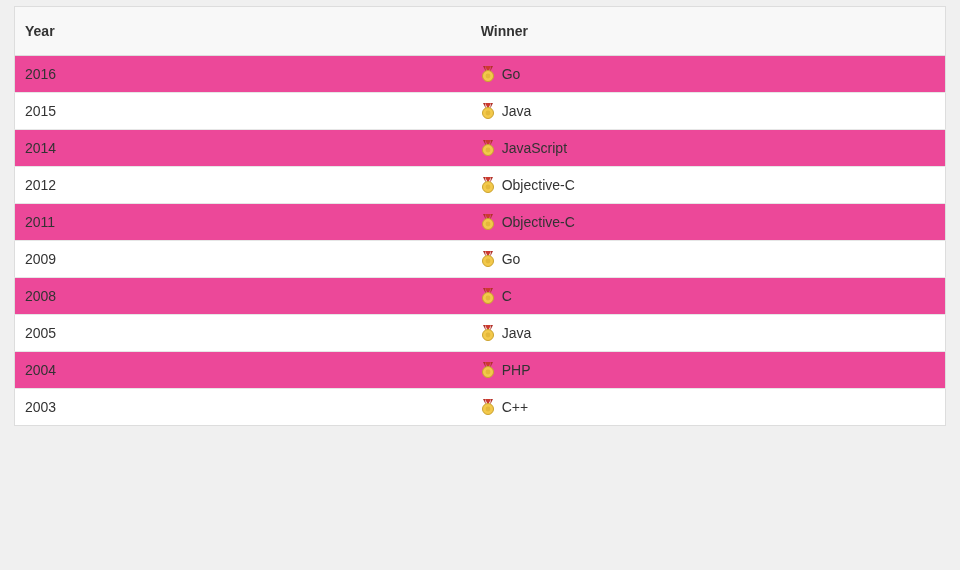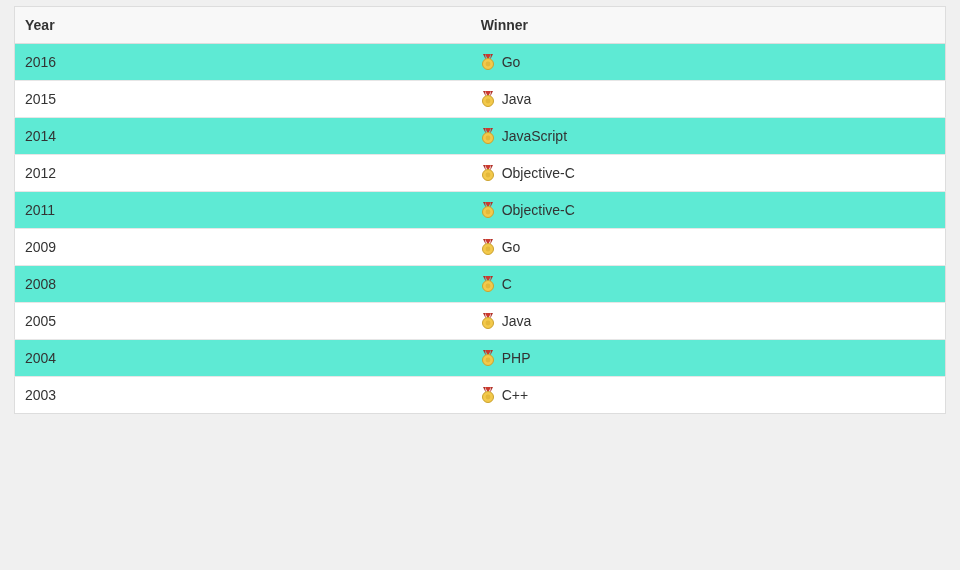--- a/index.html
+++ b/index.html
@@ -25,32 +25,32 @@
       border-collapse: collapse;
       background: #fff;
       border: 1px solid #ddd;
       border-top: none;
     }
     thead th {
       text-align: left;
       font-weight: bold;
       color: #333;
       background: #f8f8f8;
-      padding: 10px 10px;
+      padding: 16px 10px;
       border-bottom: 1px solid #ddd;
       border-top: 1px solid #ddd;
     }
     tbody td {
       padding: 10px 10px;
       border-top: 1px solid #e6e6e6;
       vertical-align: middle;
       color: #333;
     }
     tbody tr {
-      background: #5eead4;
+      background: #ec4899;
     }
     tbody tr:nth-child(even) {
       background: #ffffff;
     }
     .col-year {
       width: 49%;
     }
     .col-winner {
       width: 51%;
     }

